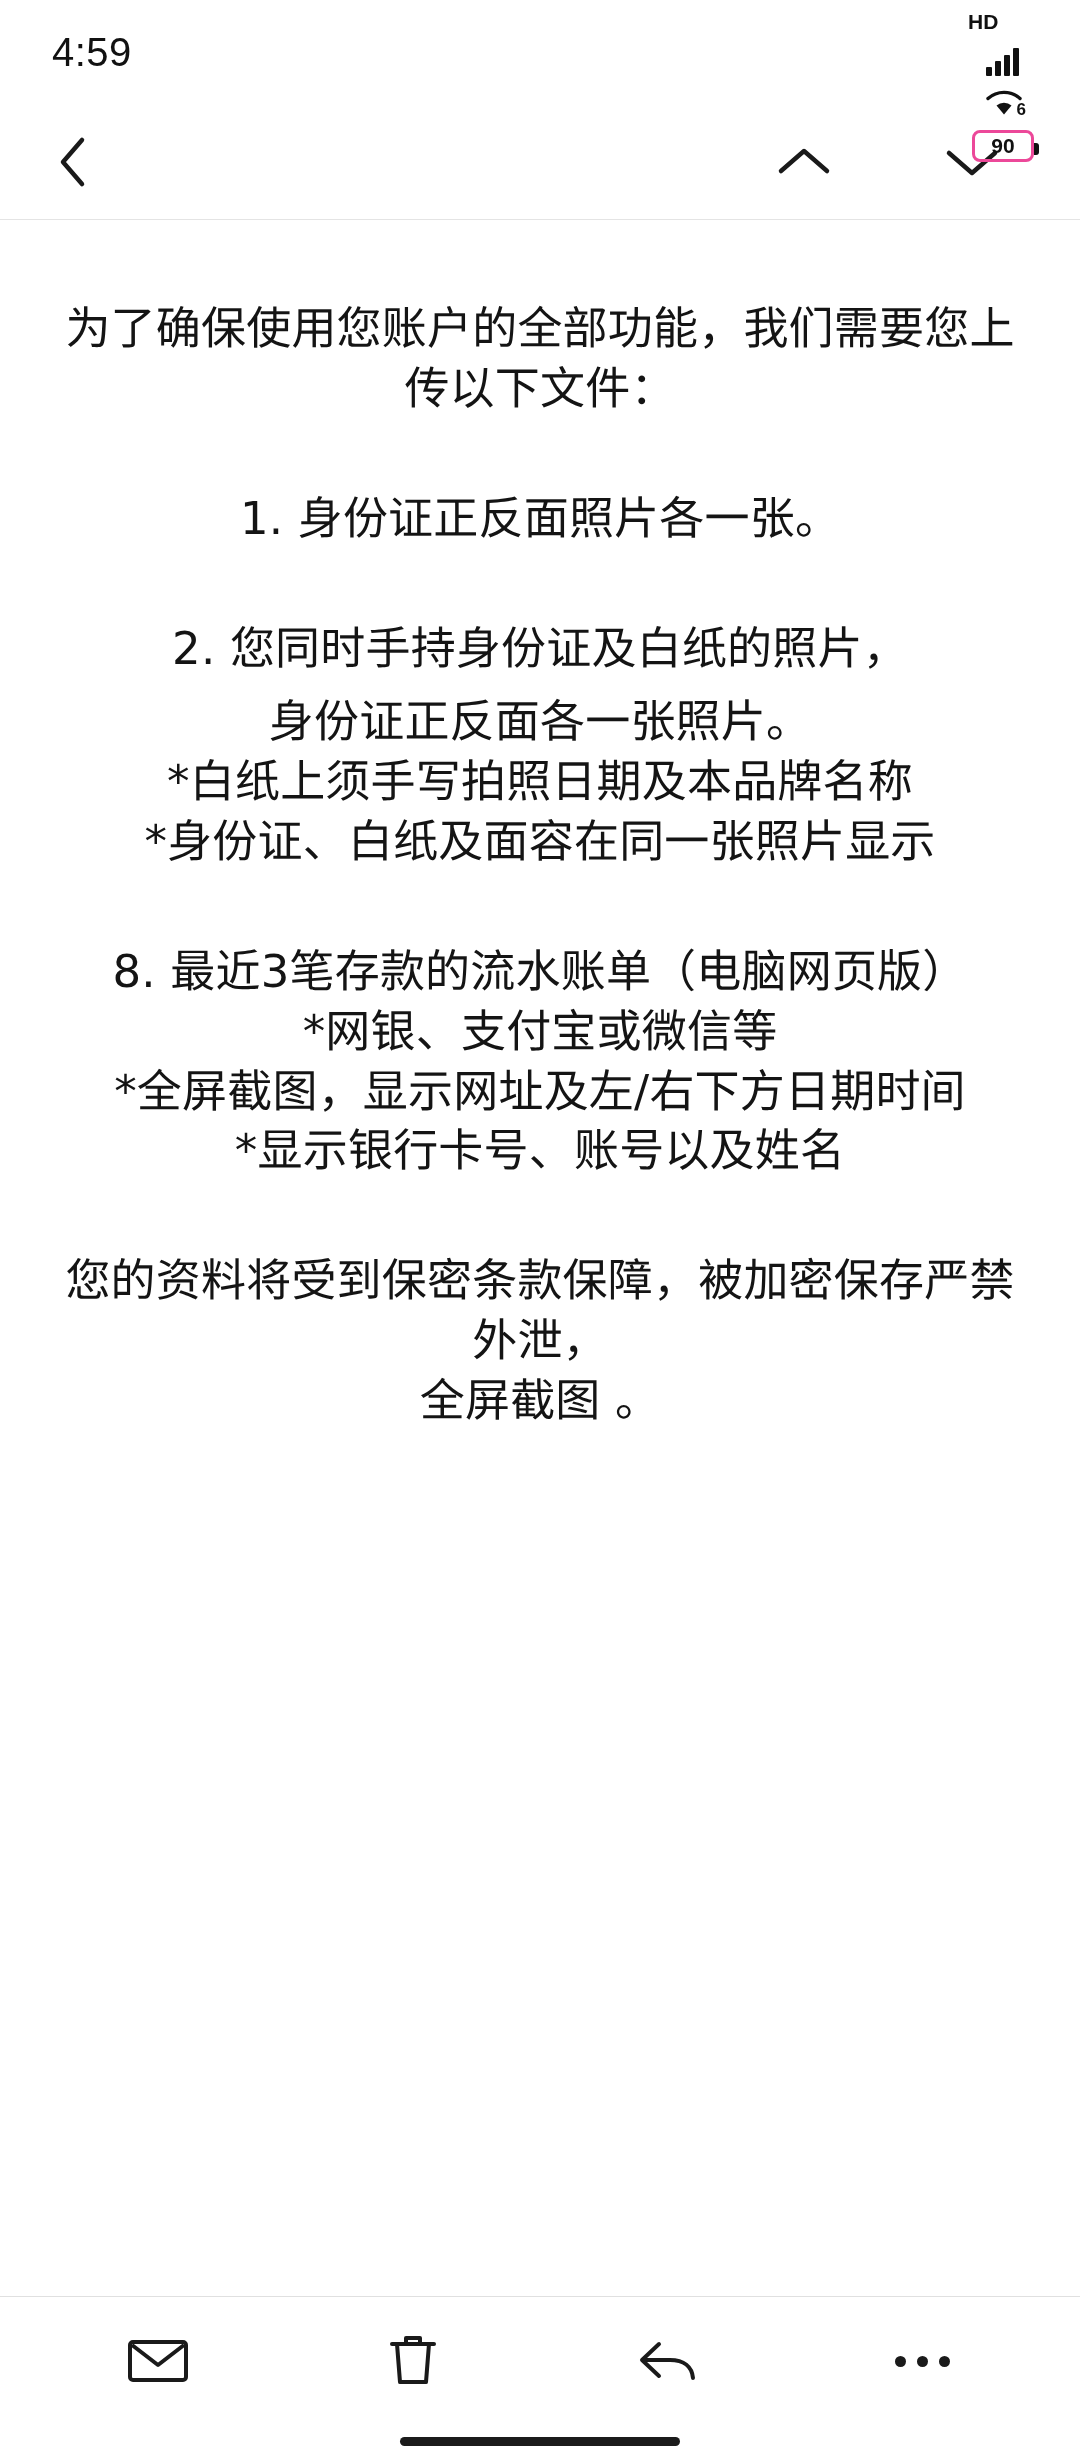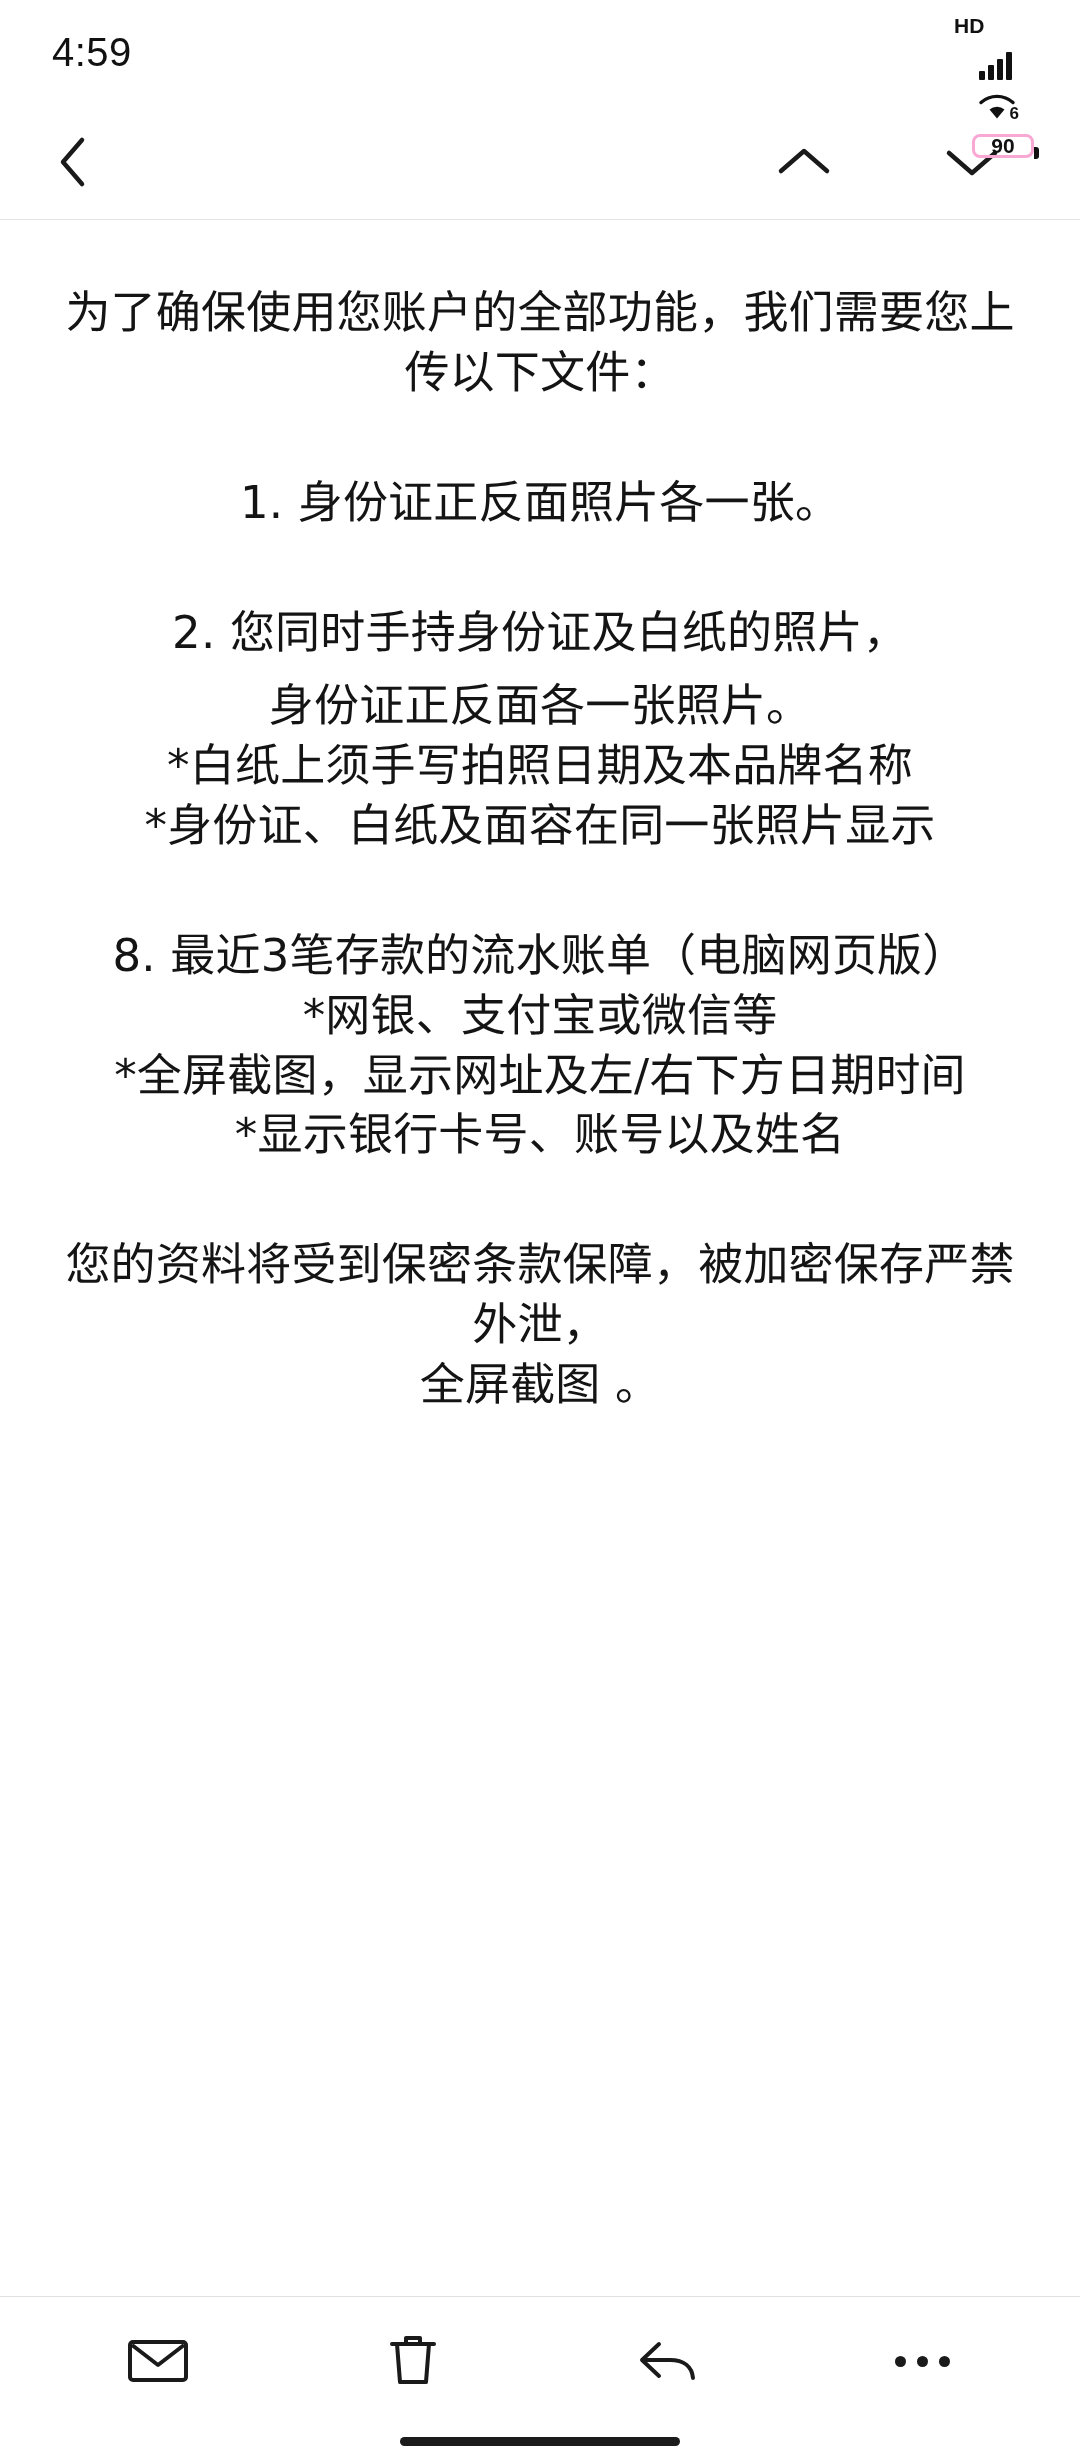--- a/index.html
+++ b/index.html
@@ -61,27 +61,27 @@
   .wifi-sub {
     position: absolute;
     right: -3px;
     bottom: -2px;
     font-size: 17px;
     font-weight: 700;
   }
   .battery {
     position: relative;
     width: 62px;
-    height: 24px;
-    border: 3px solid #f9a8d4;
+    height: 32px;
+    border: 3px solid #ec4899;
     border-radius: 8px;
     display: flex;
     align-items: center;
     justify-content: center;
-    margin-left: 18px;
+    margin-left: 4px;
   }
   .battery::after {
     content: "";
     position: absolute;
     right: -8px;
     top: 10px;
     width: 5px;
     height: 12px;
     background: #111;
     border-radius: 0 3px 3px 0;
@@ -101,21 +101,21 @@
   .nav-arrows { display: flex; gap: 108px; padding-right: 22px; }
   .chev { display: block; }
 
   
   .content {
     position: absolute;
     top: 221px;
     left: 0;
     right: 0;
     bottom: 164px;
-    padding: 0 44px;
+    padding: 16px 44px;
     overflow: hidden;
   }
   .para {
     font-size: 45px;
     line-height: 1.33;
     text-align: center;
     color: #141414;
     letter-spacing: 0.2px;
     font-family: "DejaVu Sans", "Liberation Sans", sans-serif;
   }

